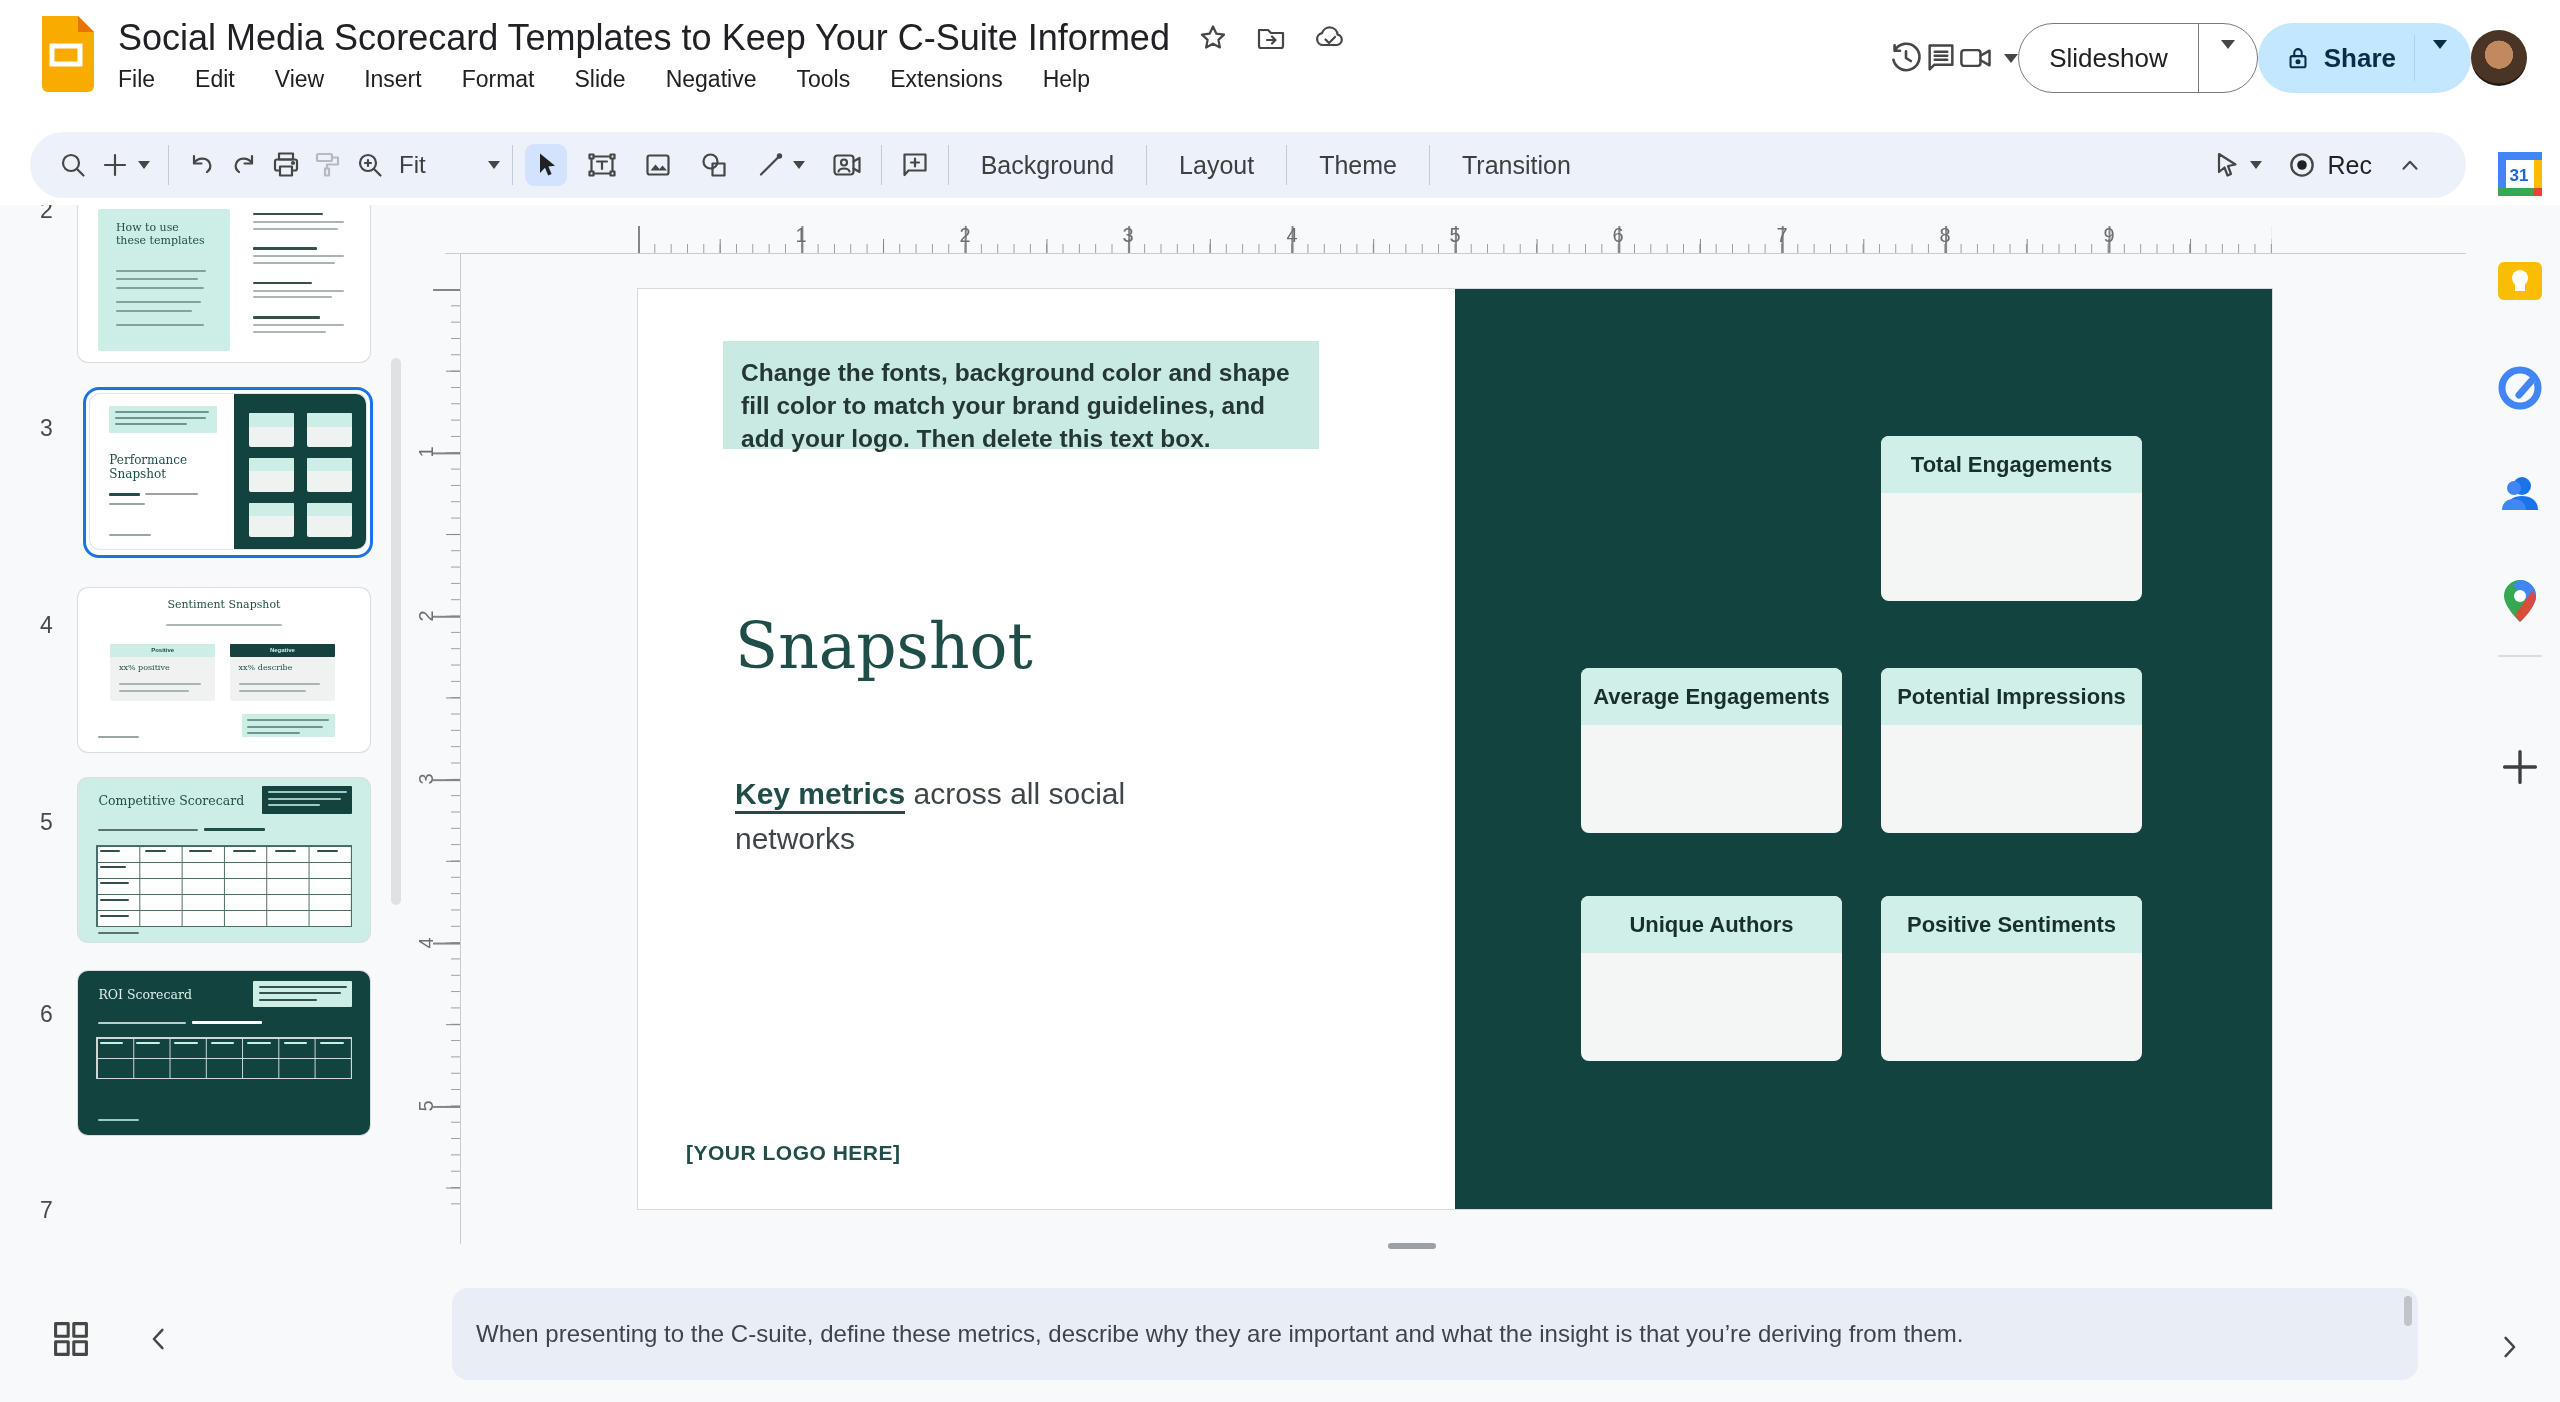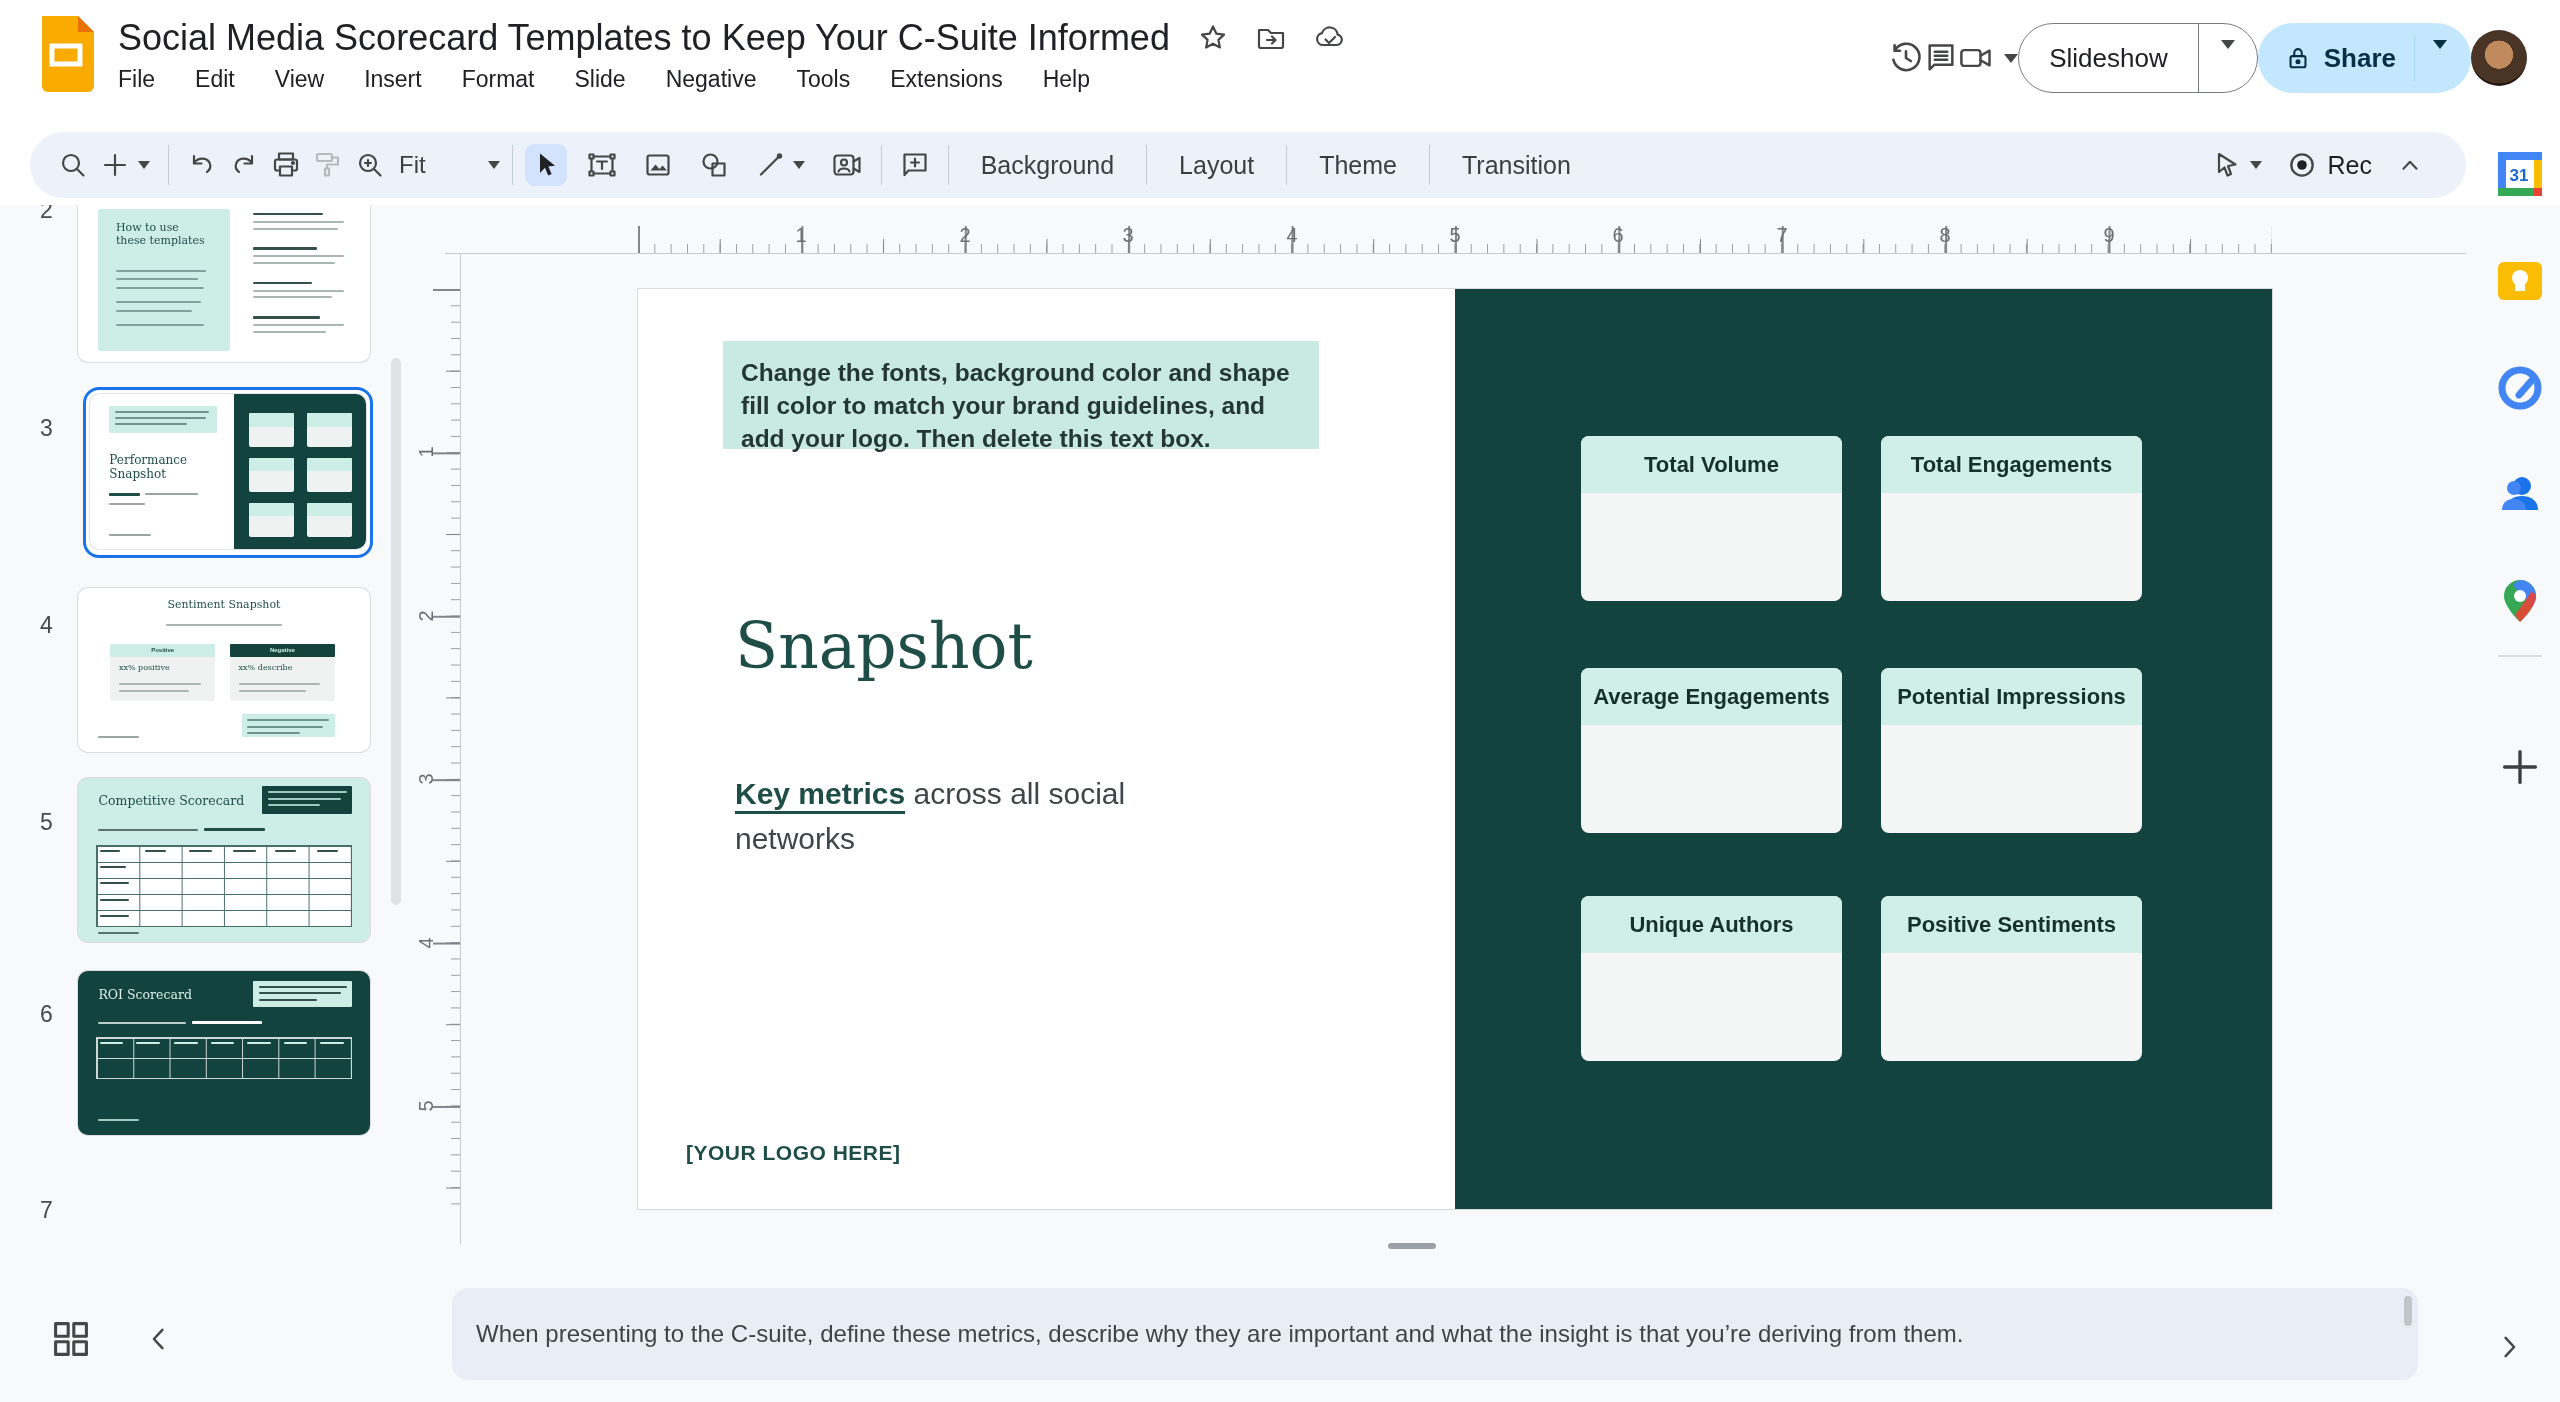--- a/index.html
+++ b/index.html
@@ -457,23 +457,20 @@
     <div>Snapshot</div>
   </div>
 
   <div class="ssub">
     <span class="link">Key metrics</span>
     <span>across all social networks</span>
   </div>
 
   <div class="slogo">[YOUR LOGO HERE]</div>
 
-  <div class="card" style="left:943px;top:147px;">
-    <div class="hd">Total Volume</div>
-    </div>
   <div class="card" style="left:1243px;top:147px;">
     <div class="hd">Total Engagements</div>
     </div>
   <div class="card" style="left:943px;top:379px;">
     <div class="hd">Average Engagements</div>
     </div>
   <div class="card" style="left:1243px;top:379px;">
     <div class="hd">Potential Impressions</div>
     </div>
   <div class="card" style="left:943px;top:607px;">

